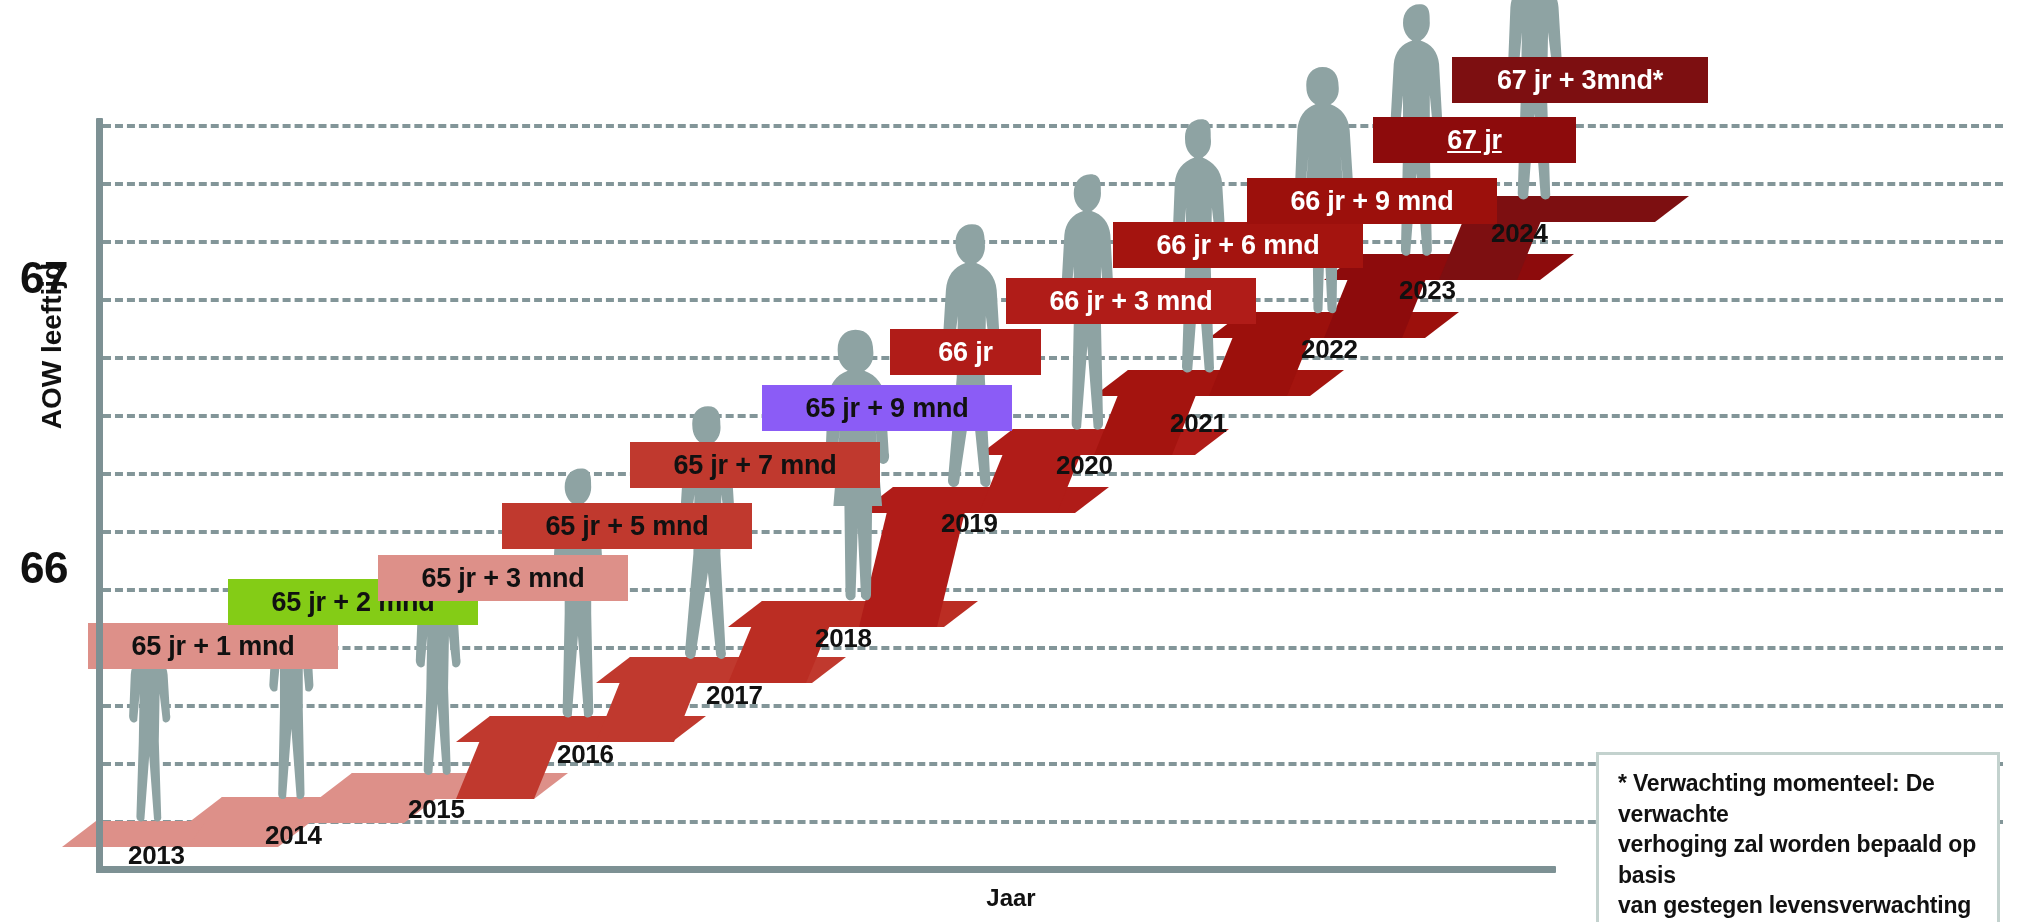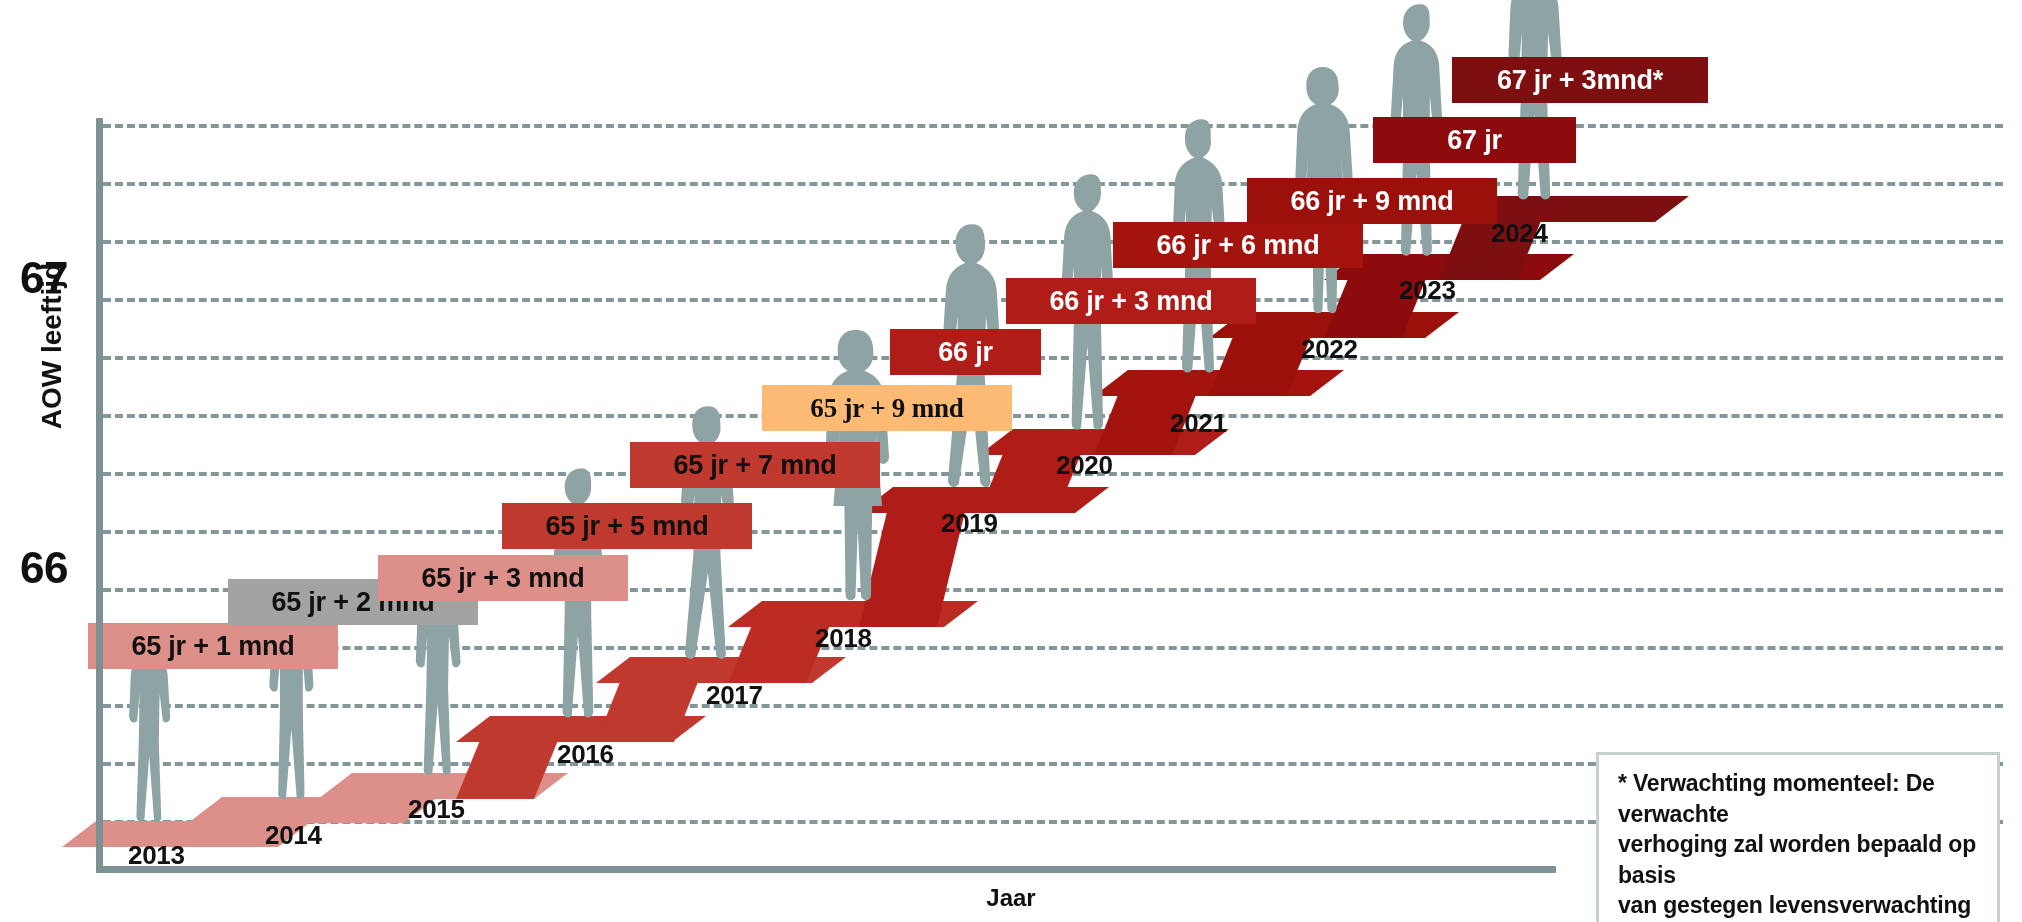--- a/index.html
+++ b/index.html
@@ -180,30 +180,30 @@
       </div>
       <div class="person" style="left: 1483px; top: -64px; width: 105px; height: 272px;">
         <svg width="105" height="272" viewBox="0 0 100 260">
           <path d="M52 6 C41 6 35 15 36 26 C36 34 40 40 45 43 C34 47 27 55 26 68 L24 118 C23 127 30 131 34 126 L37 92 L36 152 L33 246 C33 252 40 254 43 249 L49 170 L55 249 C58 254 65 252 64 246 L61 152 L62 92 L66 126 C70 131 77 127 75 118 L72 68 C71 55 63 47 53 43 C58 40 62 34 61 25 C61 14 61 6 52 6 Z" fill="#8ea3a3"></path>
         </svg>
       </div>
     </div>
 
   <div id="vlabels">
       <div class="vlabel" style="left: 88px; top: 623px; width: 222px; background: rgb(221, 144, 137); color: rgb(17, 17, 17);">65 jr + 1 mnd</div>
-      <div class="vlabel" style="left: 228px; top: 579px; width: 222px; background: #a3a3a3; color: rgb(17, 17, 17);">65 jr + 2 mnd</div>
+      <div class="vlabel" style="left: 228px; top: 579px; width: 222px; background: #84cc16; color: rgb(17, 17, 17);">65 jr + 2 mnd</div>
       <div class="vlabel" style="left: 378px; top: 555px; width: 222px; background: rgb(221, 144, 137); color: rgb(17, 17, 17);">65 jr + 3 mnd</div>
       <div class="vlabel" style="left: 502px; top: 503px; width: 222px; background: rgb(192, 57, 46); color: rgb(17, 17, 17);">65 jr + 5 mnd</div>
       <div class="vlabel" style="left: 630px; top: 442px; width: 222px; background: rgb(192, 57, 46); color: rgb(17, 17, 17); text-align: center;">65 jr + 7 mnd</div>
-      <div class="vlabel" style="left: 762px; top: 385px; width: 222px; background: #fdba74; color: rgb(17, 17, 17); font-family: Liberation Serif, serif;">65 jr + 9 mnd</div>
+      <div class="vlabel" style="left: 762px; top: 385px; width: 222px; background: #8b5cf6; color: rgb(17, 17, 17);">65 jr + 9 mnd</div>
       <div class="vlabel" style="left: 890px; top: 329px; width: 123px; background: rgb(176, 28, 24); color: rgb(255, 255, 255); text-align: center;">66 jr</div>
       <div class="vlabel" style="left: 1006px; top: 278px; width: 222px; background: rgb(176, 28, 24); color: rgb(255, 255, 255);">66 jr + 3 mnd</div>
       <div class="vlabel" style="left: 1113px; top: 222px; width: 222px; background: rgb(164, 20, 15); color: rgb(255, 255, 255);">66 jr + 6 mnd</div>
       <div class="vlabel" style="left: 1247px; top: 178px; width: 222px; background: rgb(156, 16, 12); color: rgb(255, 255, 255);">66 jr + 9 mnd</div>
-      <div class="vlabel" style="left: 1373px; top: 117px; width: 175px; background: rgb(141, 11, 12); color: rgb(255, 255, 255);">67 jr</div>
+      <div class="vlabel" style="left: 1373px; top: 117px; width: 175px; background: rgb(141, 11, 12); color: rgb(255, 255, 255); text-decoration: underline;">67 jr</div>
       <div class="vlabel" style="left: 1452px; top: 57px; width: 228px; background: rgb(125, 15, 17); color: rgb(255, 255, 255);">67 jr + 3mnd*</div>
     </div>
 
   <div id="ylabels">
       <div class="ylabel" style="left: 128px; top: 840px;">2013</div>
       <div class="ylabel" style="left: 265px; top: 820px;">2014</div>
       <div class="ylabel" style="left: 408px; top: 794px;">2015</div>
       <div class="ylabel" style="left: 557px; top: 739px;">2016</div>
       <div class="ylabel" style="left: 692px; top: 680px; margin-left: 14px;">2017</div>
       <div class="ylabel" style="left: 815px; top: 623px; text-align: center;">2018</div>

